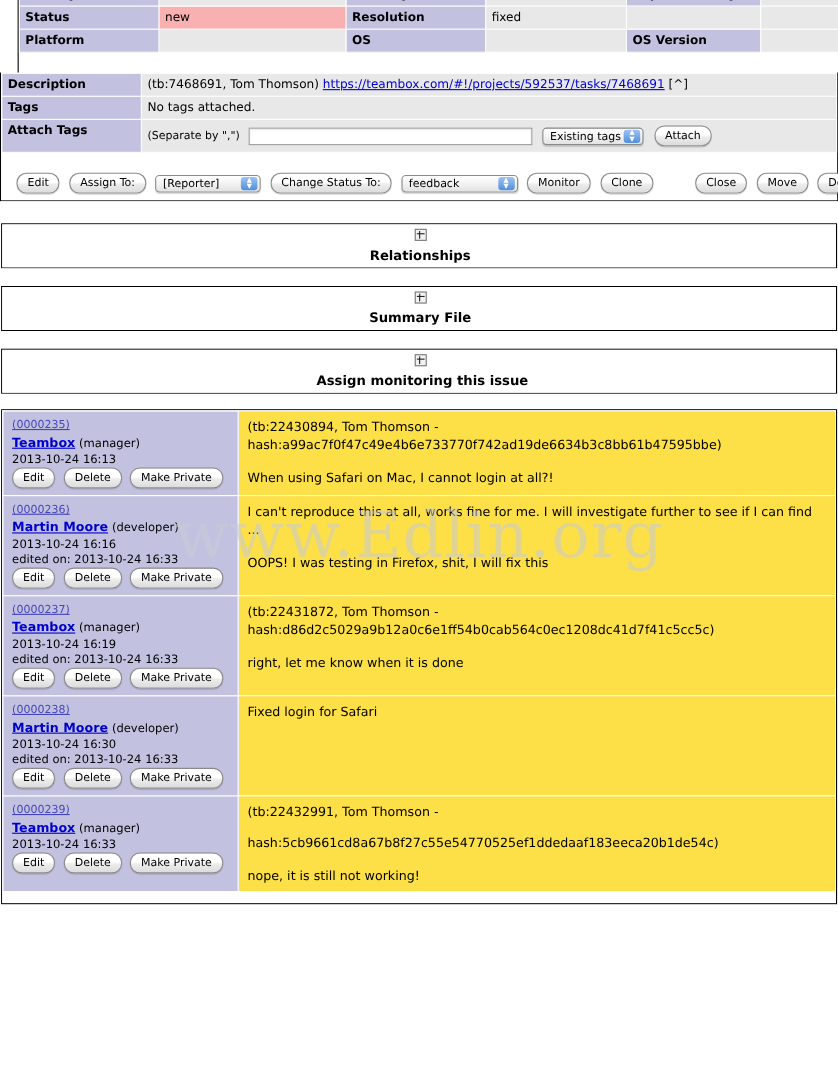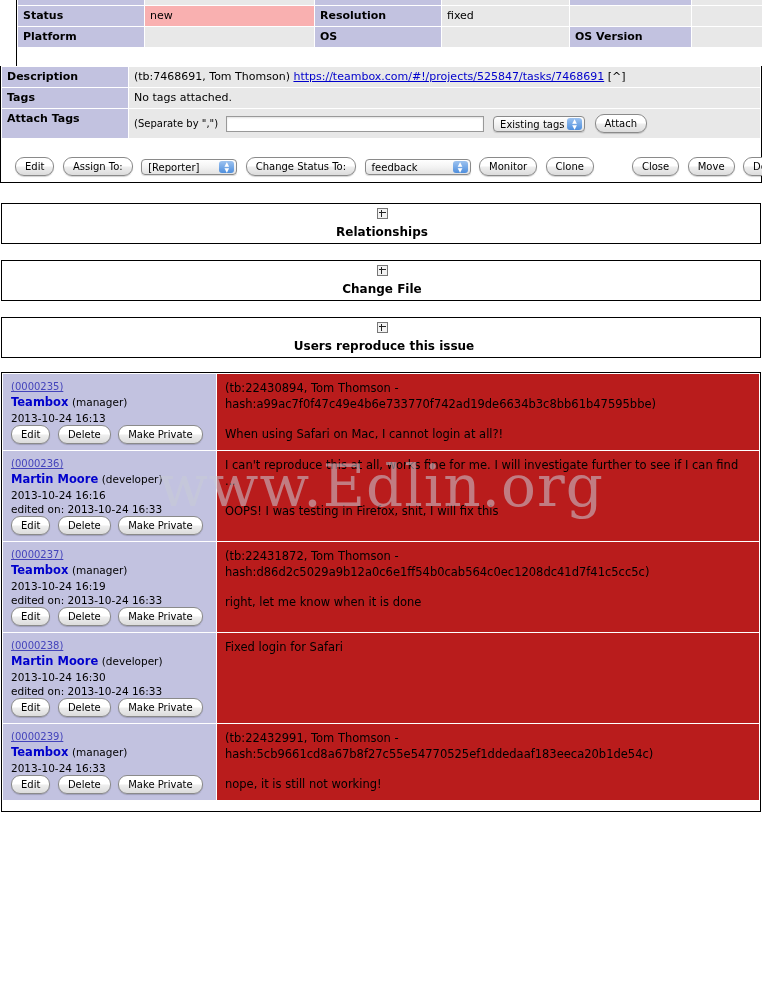--- a/index.html
+++ b/index.html
@@ -223,30 +223,31 @@
     border: 1px solid #ffffff;
     padding: 6px 6px 6px 8px;
   }
   td.note-meta {
     width: 214px;
     background: #c2c2e0;
     font-size: 11px;
     line-height: 14px;
   }
   td.note-body {
-    background: #b91c1c;
+    background: #fde047;
     font-size: 11.5px;
     line-height: 16px;
     position: relative;
     overflow: hidden;
   }
   .note-id { display:block; margin-bottom: 1px; }
   .note-user {
     font-weight: bold;
     color: #0000cc;
+    text-decoration: underline;
     font-size: 11.5px;
   }
   .note-role { font-weight: normal; color:#000; font-size: 10.5px; }
   .note-date { display:block; font-size: 10.5px; margin-top: 1px;}
   .note-edited { display:block; font-size: 10.5px; }
   .note-btns { margin-top: 12px; }
   .note-btns .btn { margin-right: 4px; }
   .note-para { margin: 0; white-space: pre-wrap; }
   .note-para + .note-para { margin-top: 14px; }
   .nowrapline { white-space: nowrap; }
@@ -299,21 +300,21 @@
 <div class="sumwrap">
   <table class="grid">
     <colgroup>
         <col style="width:127px">
         <col>
       </colgroup>
     <tbody>
     <tr>
       <td class="cat">Description</td>
       <td class="val">
-        <span>(tb:7468691, Tom Thomson) </span><a class="link" href="#">https://teambox.com/#!/projects/525847/tasks/7468691</a><span> [^]</span>
+        <span>(tb:7468691, Tom Thomson) </span><a class="link" href="#">https://teambox.com/#!/projects/592537/tasks/7468691</a><span> [^]</span>
       </td>
     </tr>
     <tr>
       <td class="cat">Tags</td>
       <td class="val">No tags attached.</td>
     </tr>
     <tr>
       <td class="cat">Attach Tags</td>
       <td class="val" style="padding-top:5px;padding-bottom:5px;">
         <span style="font-size:10px;">(Separate by ",")</span>
@@ -364,29 +365,29 @@
   <div class="sec-head">
     <span class="expander plus"></span>
     <span>Relationships</span>
   </div>
 </div>
 <div class="gap"></div>
 
 <div class="section">
   <div class="sec-head">
     <span class="expander plus"></span>
-    <span>Change File</span>
+    <span>Summary File</span>
   </div>
 </div>
 <div class="gap"></div>
 
 <div class="section">
   <div class="sec-head">
     <span class="expander plus"></span>
-    <span style="margin-left:4px;">Users reproduce this issue</span>
+    <span style="margin-left:4px;">Assign monitoring this issue</span>
   </div>
 </div>
 <div class="gap" style="height:14px"></div>
 
 <div class="notes-box">
 
   <table class="notes">
     <colgroup>
         <col style="width:214px">
         <col>
@@ -479,20 +480,20 @@
         <span class="note-date">2013-10-24 16:33</span>
         <span class="note-edited"></span>
         <span class="note-btns">
           <span class="btn">Edit</span>
           <span class="btn">Delete</span>
           <span class="btn">Make Private</span>
         </span>
       </td>
       <td class="note-body">
         <div class="note-para nowrapline">(tb:22432991, Tom Thomson -</div>
-        <div class="note-para nowrapline" style="margin-top:0">hash:5cb9661cd8a67b8f27c55e54770525ef1ddedaaf183eeca20b1de54c)</div>
+        <div class="note-para nowrapline" style="margin-top:12px">hash:5cb9661cd8a67b8f27c55e54770525ef1ddedaaf183eeca20b1de54c)</div>
         <div class="note-para">nope, it is still not working!</div>
       </td>
     </tr>
   </tbody>
     </table>
   <div class="footer-strip"></div>
 </div>
 
 </body></html>

